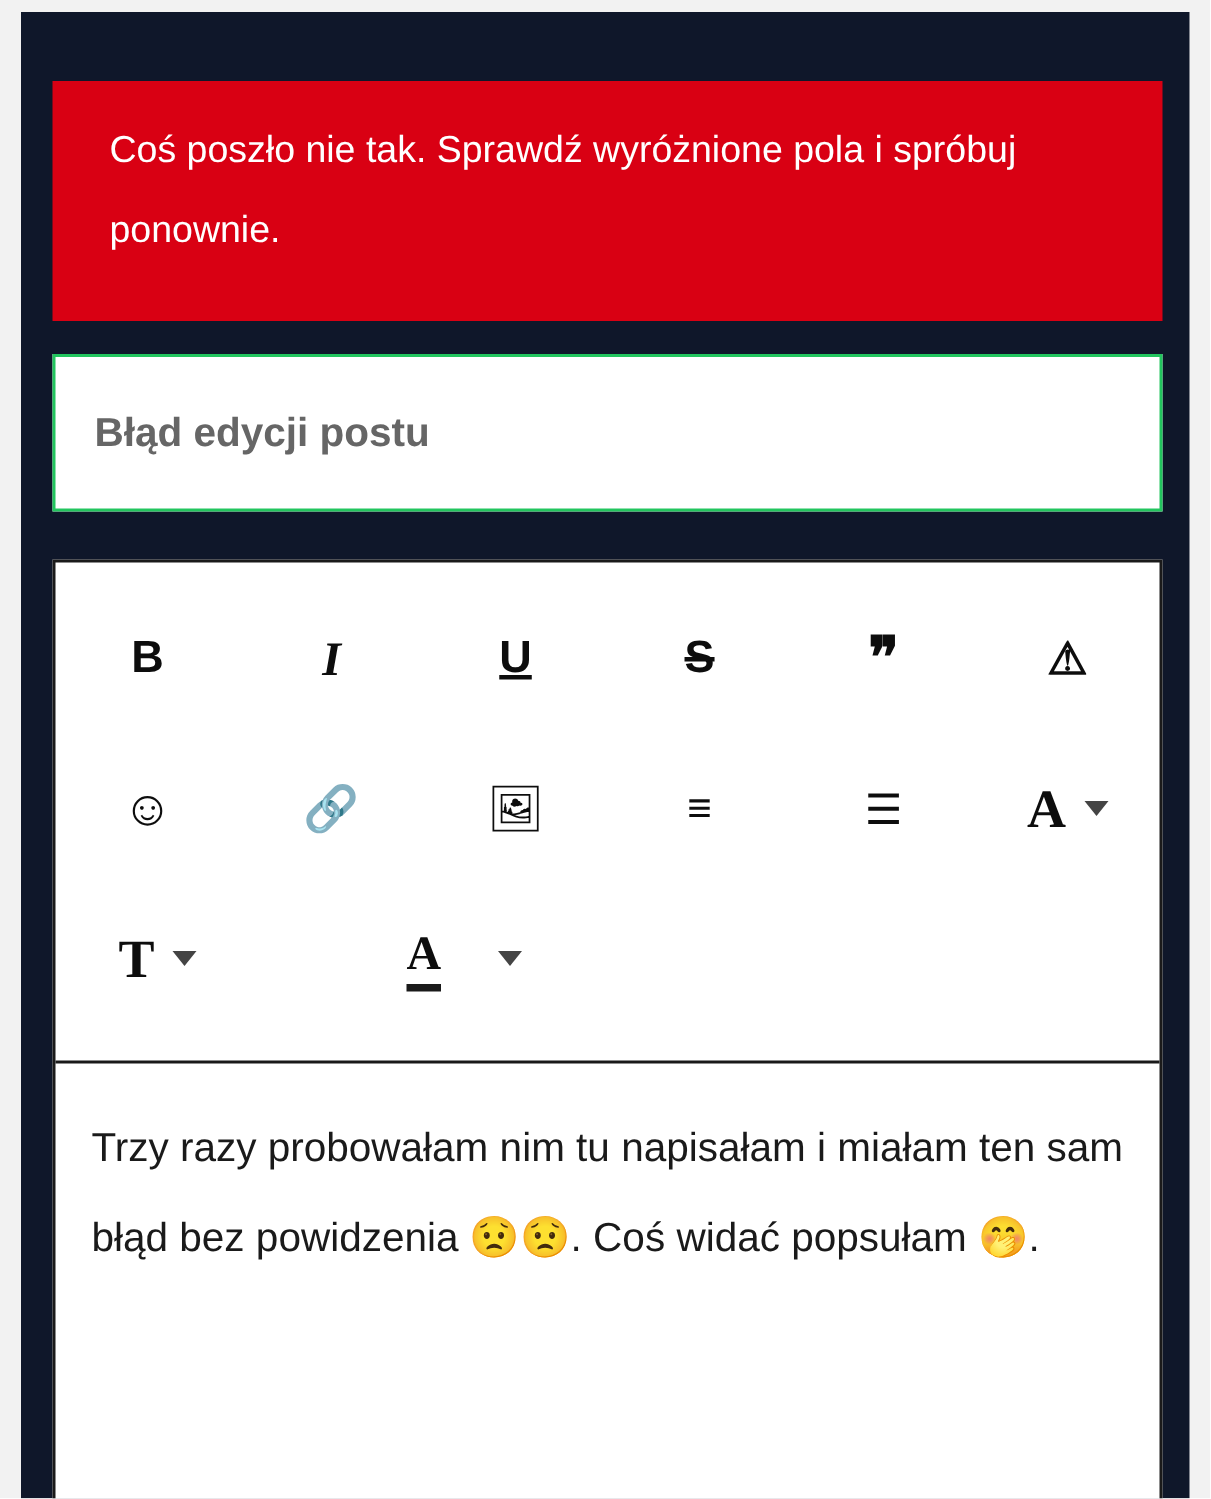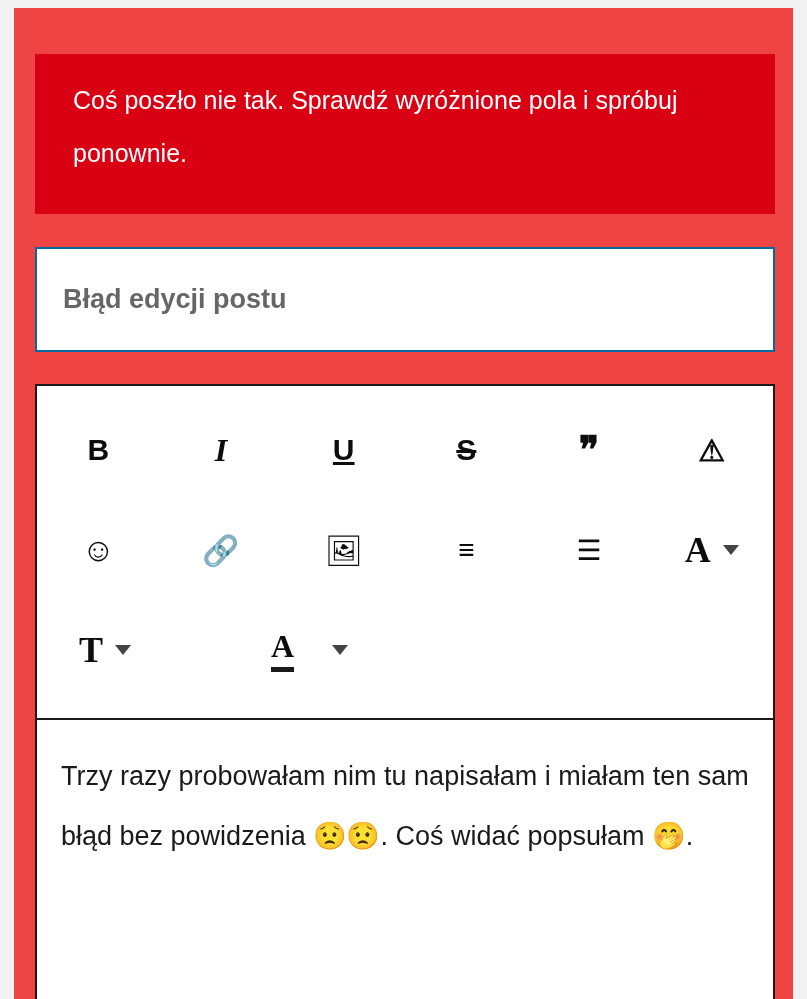--- a/index.html
+++ b/index.html
@@ -30,45 +30,45 @@
     left: 0; right: 0; top: 0;
     height: 8px;
     background: #f2f2f2;
   }
   .content {
     position: absolute;
     left: 14px;
     right: 14px;
     top: 8px;
     bottom: 0;
-    background: #ef4444;
+    background: #0f172a;
   }
   .inner {
     padding: 46px 21px 0 21px;
   }
 
   
   .error-banner {
     background: #d90013;
     color: #ffffff;
     font-size: 25px;
     line-height: 53px;
     padding: 20px 38px 22px 38px;
     box-sizing: border-box;
     width: 740px;
     min-height: 160px;
   }
 
   
   .title-field {
-    margin-top: 33px;
+    margin-top: 22px;
     width: 740px;
     height: 105px;
     box-sizing: border-box;
-    border: 2px solid #0369a1;
+    border: 2px solid #22c55e;
     display: flex;
     align-items: center;
     padding: 0 26px;
     background: #ffffff;
   }
   .title-text {
     font-size: 27px;
     font-weight: bold;
     color: #666666;
   }

